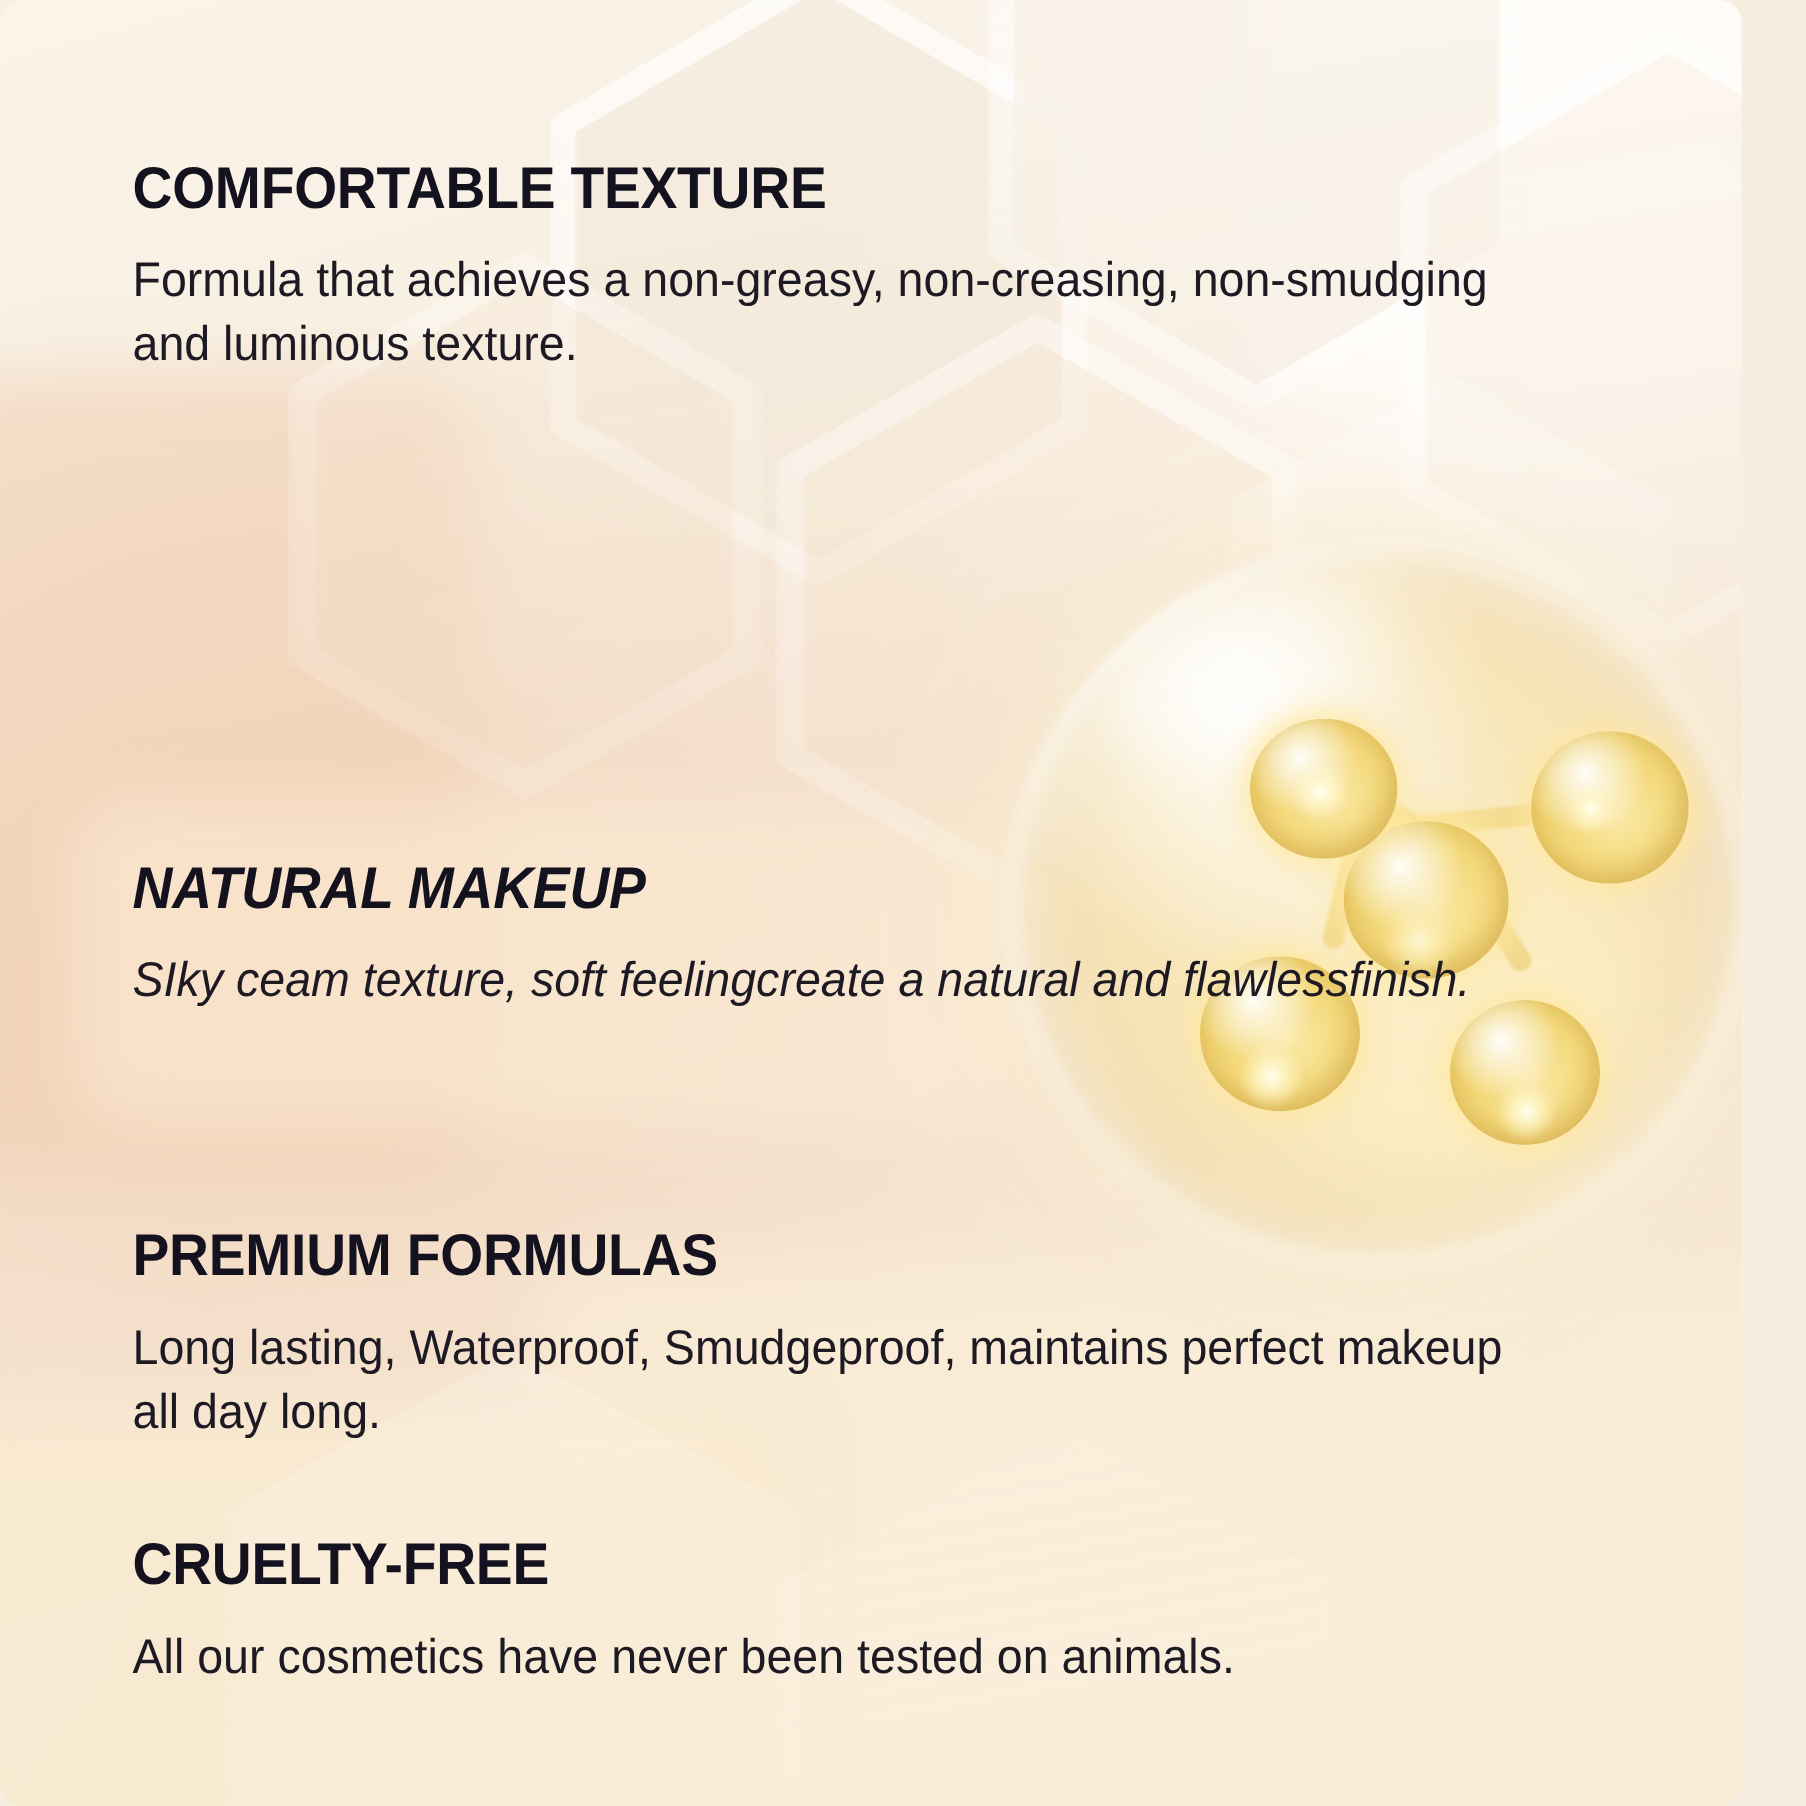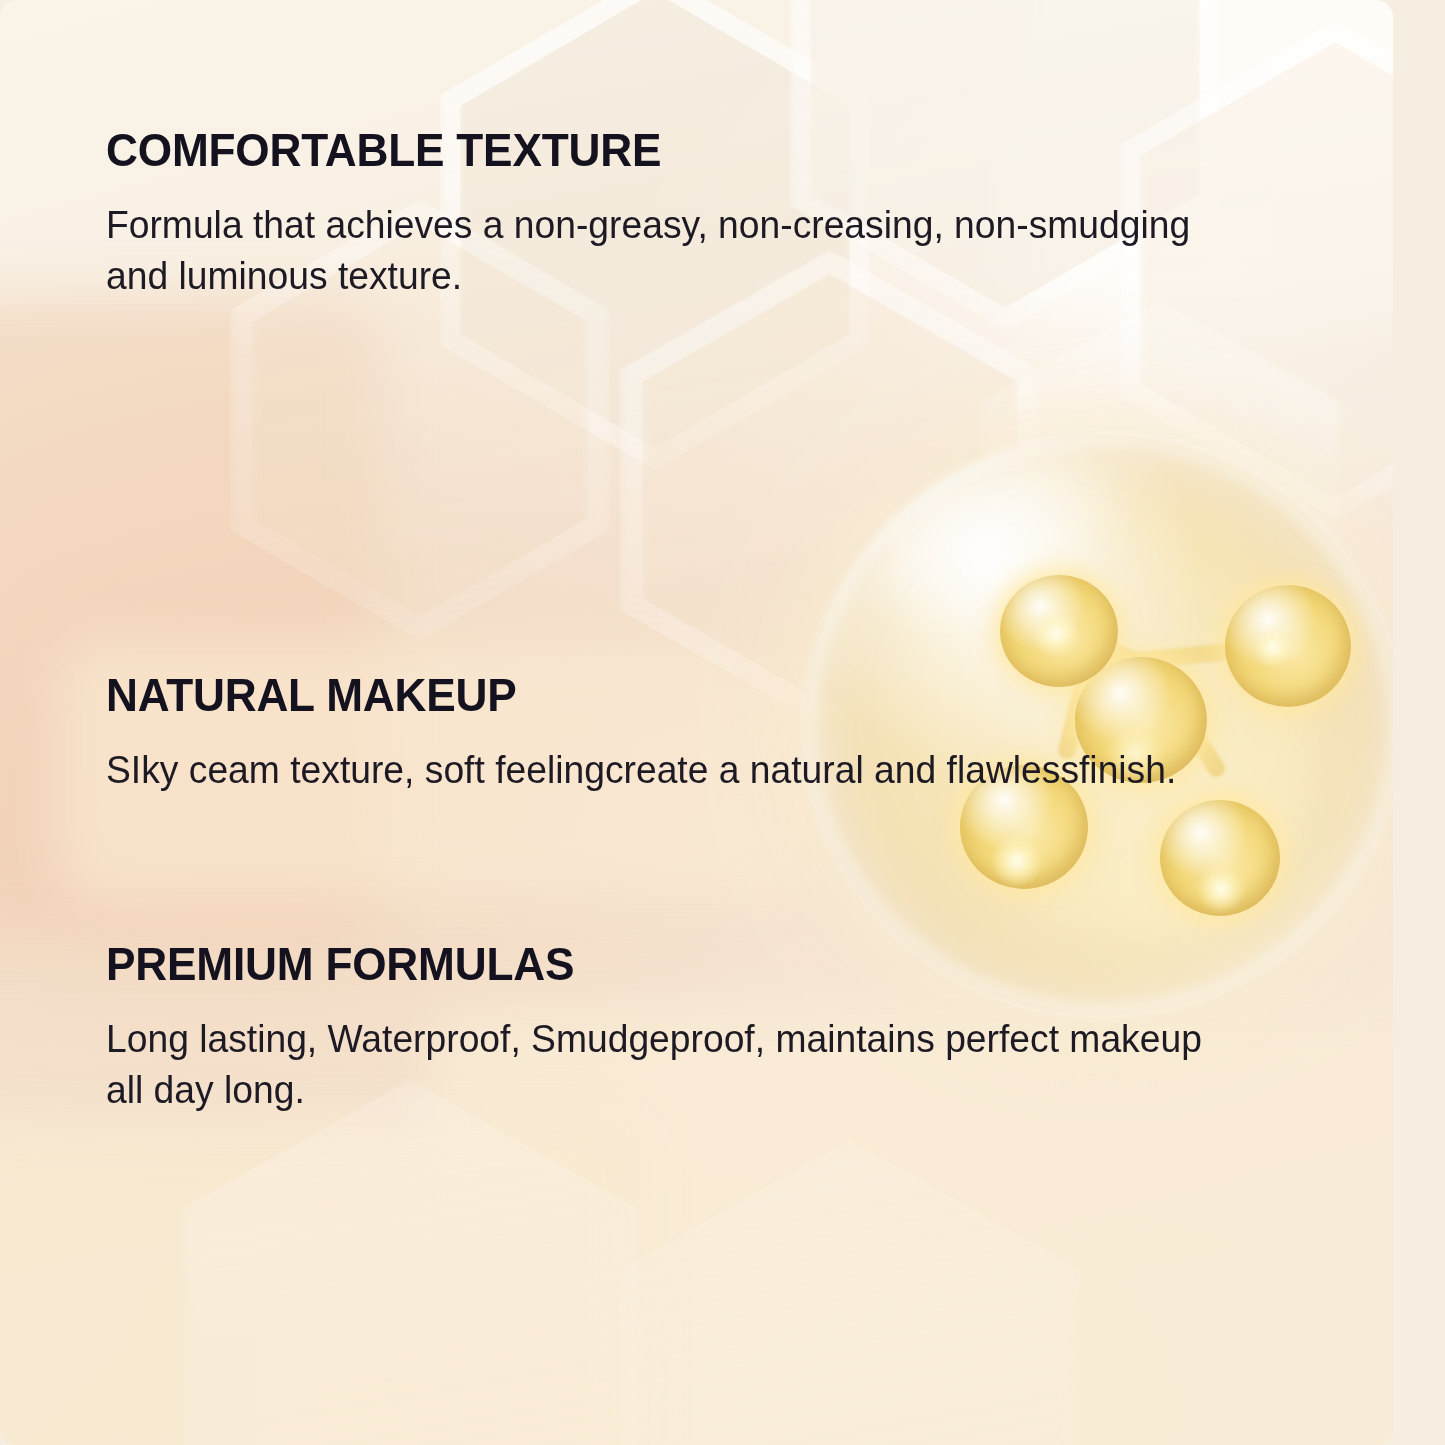--- a/index.html
+++ b/index.html
@@ -215,30 +215,36 @@
 
     <div class="feature" style="top:126px;">
       <div class="f-title">COMFORTABLE TEXTURE</div>
       <div class="f-body">
         <span class="ln">Formula that achieves a non-greasy, non-creasing, non-smudging</span>
         <span class="ln">and luminous texture.</span>
       </div>
     </div>
 
 
-    <div class="feature" style="top:671px;">
+    <div class="feature" style="top:686px;font-style:italic;">
       <div class="f-title">NATURAL MAKEUP</div>
       <div class="f-body">
         <span class="ln">SIky ceam texture, soft feelingcreate a natural and flawlessfinish.</span>
       </div>
     </div>
 
-    <div class="feature" style="top:940px;">
+    <div class="feature" style="top:980px;">
       <div class="f-title">PREMIUM FORMULAS</div>
       <div class="f-body">
         <span class="ln">Long lasting, Waterproof, Smudgeproof, maintains perfect makeup</span>
         <span class="ln">all day long.</span>
       </div>
     </div>
 
+    <div class="feature" style="top:1227px;">
+      <div class="f-title">CRUELTY-FREE</div>
+      <div class="f-body">
+        <span class="ln">All our cosmetics have never been tested on animals.</span>
+      </div>
+    </div>
 
   </div>
 </div>
 
 </body></html>

